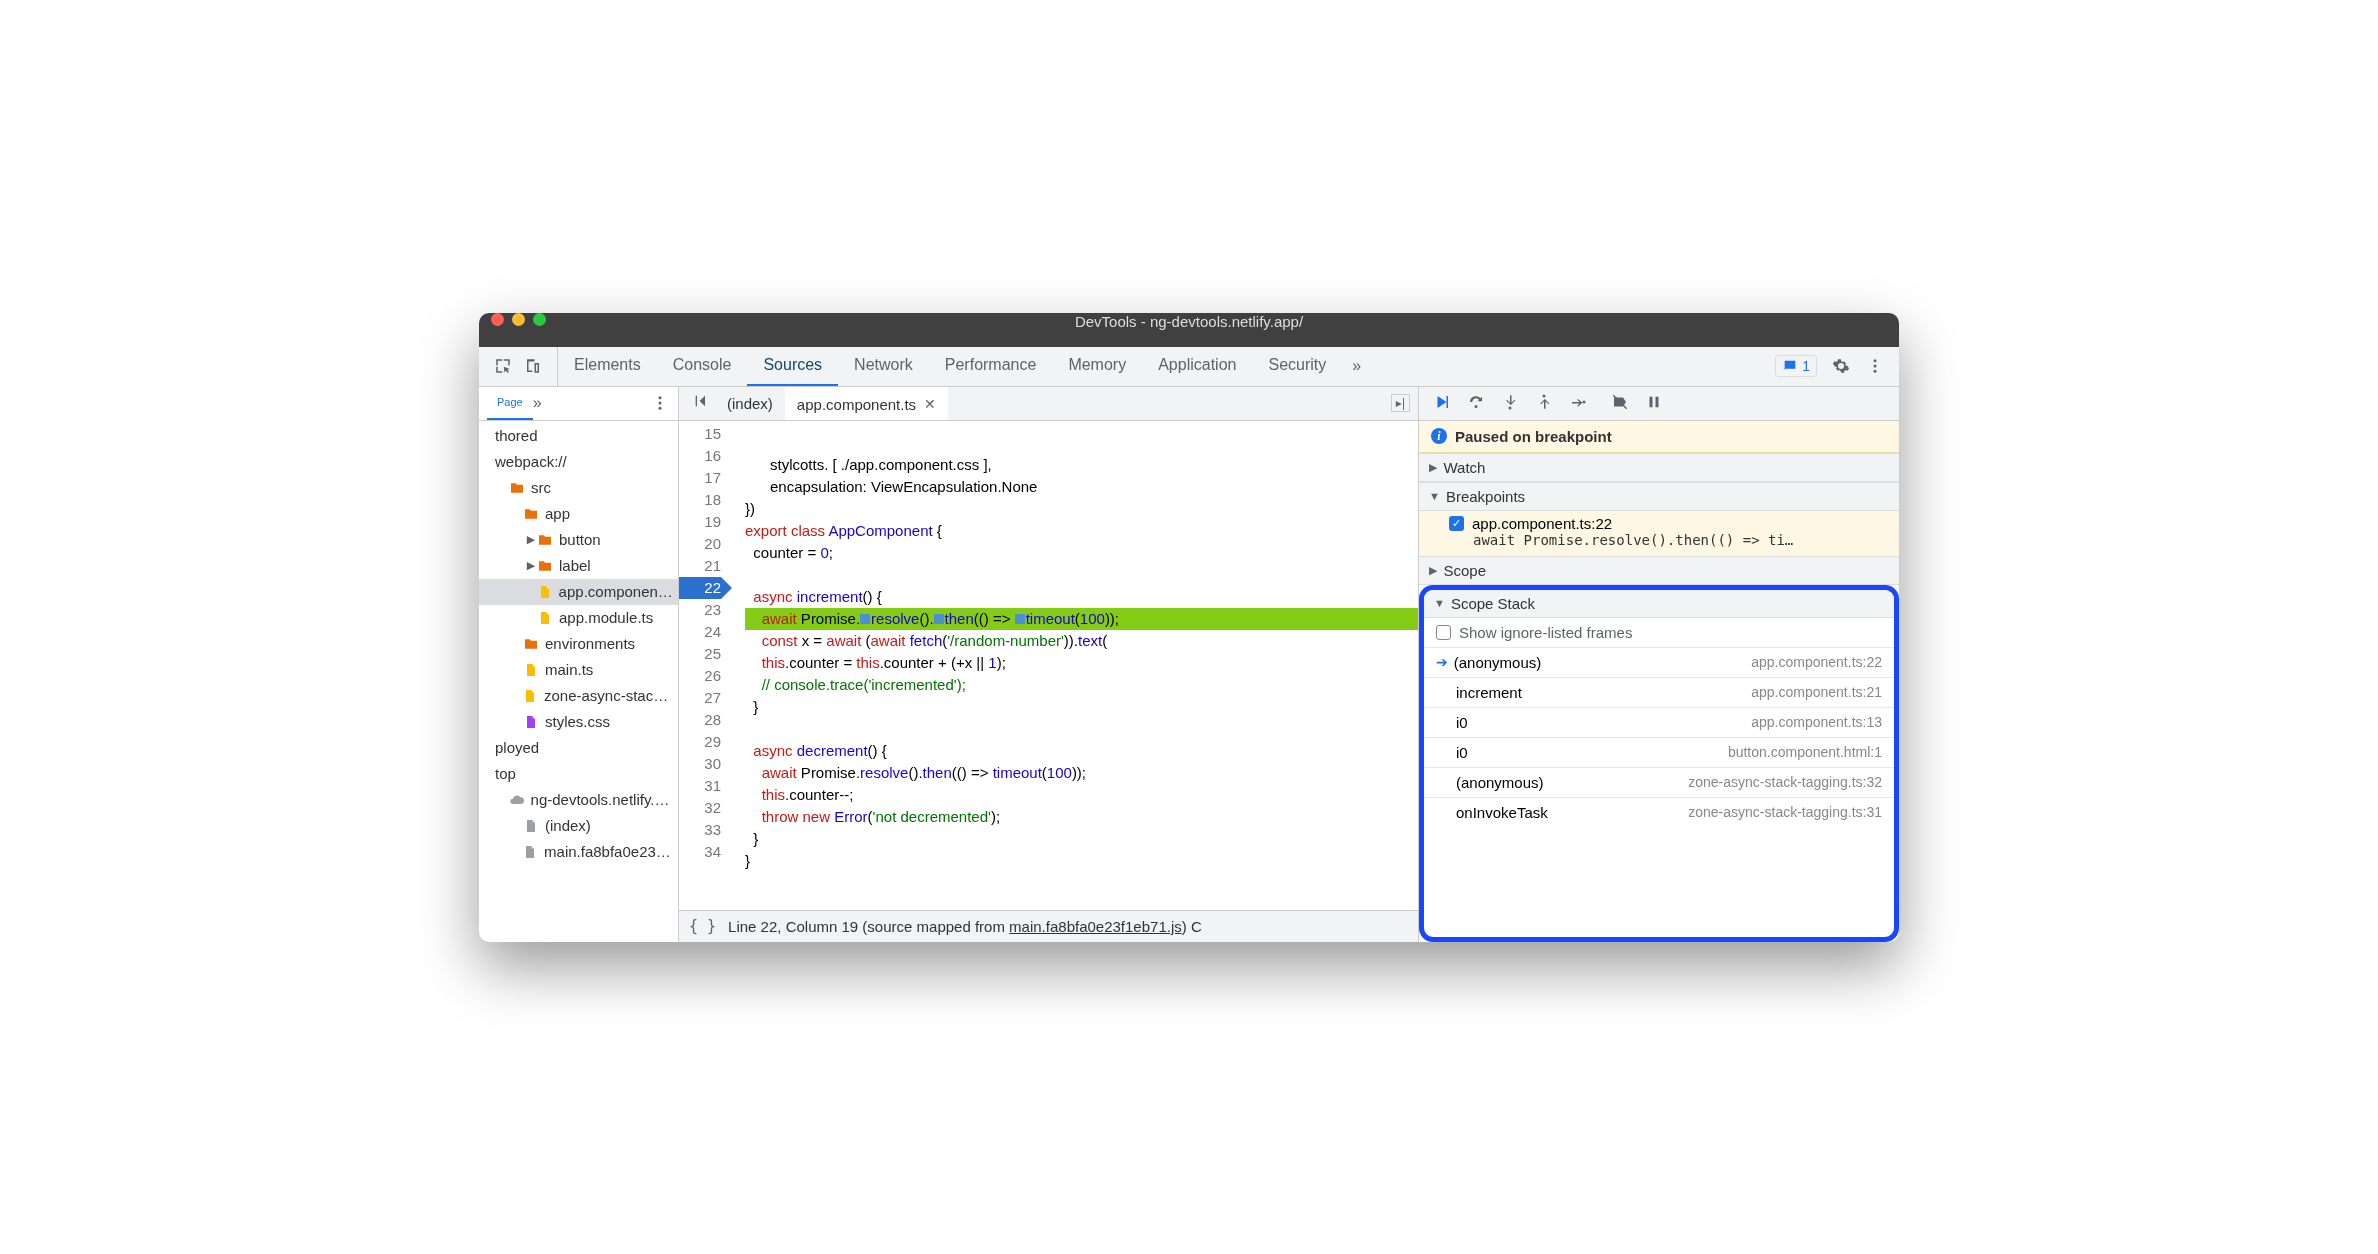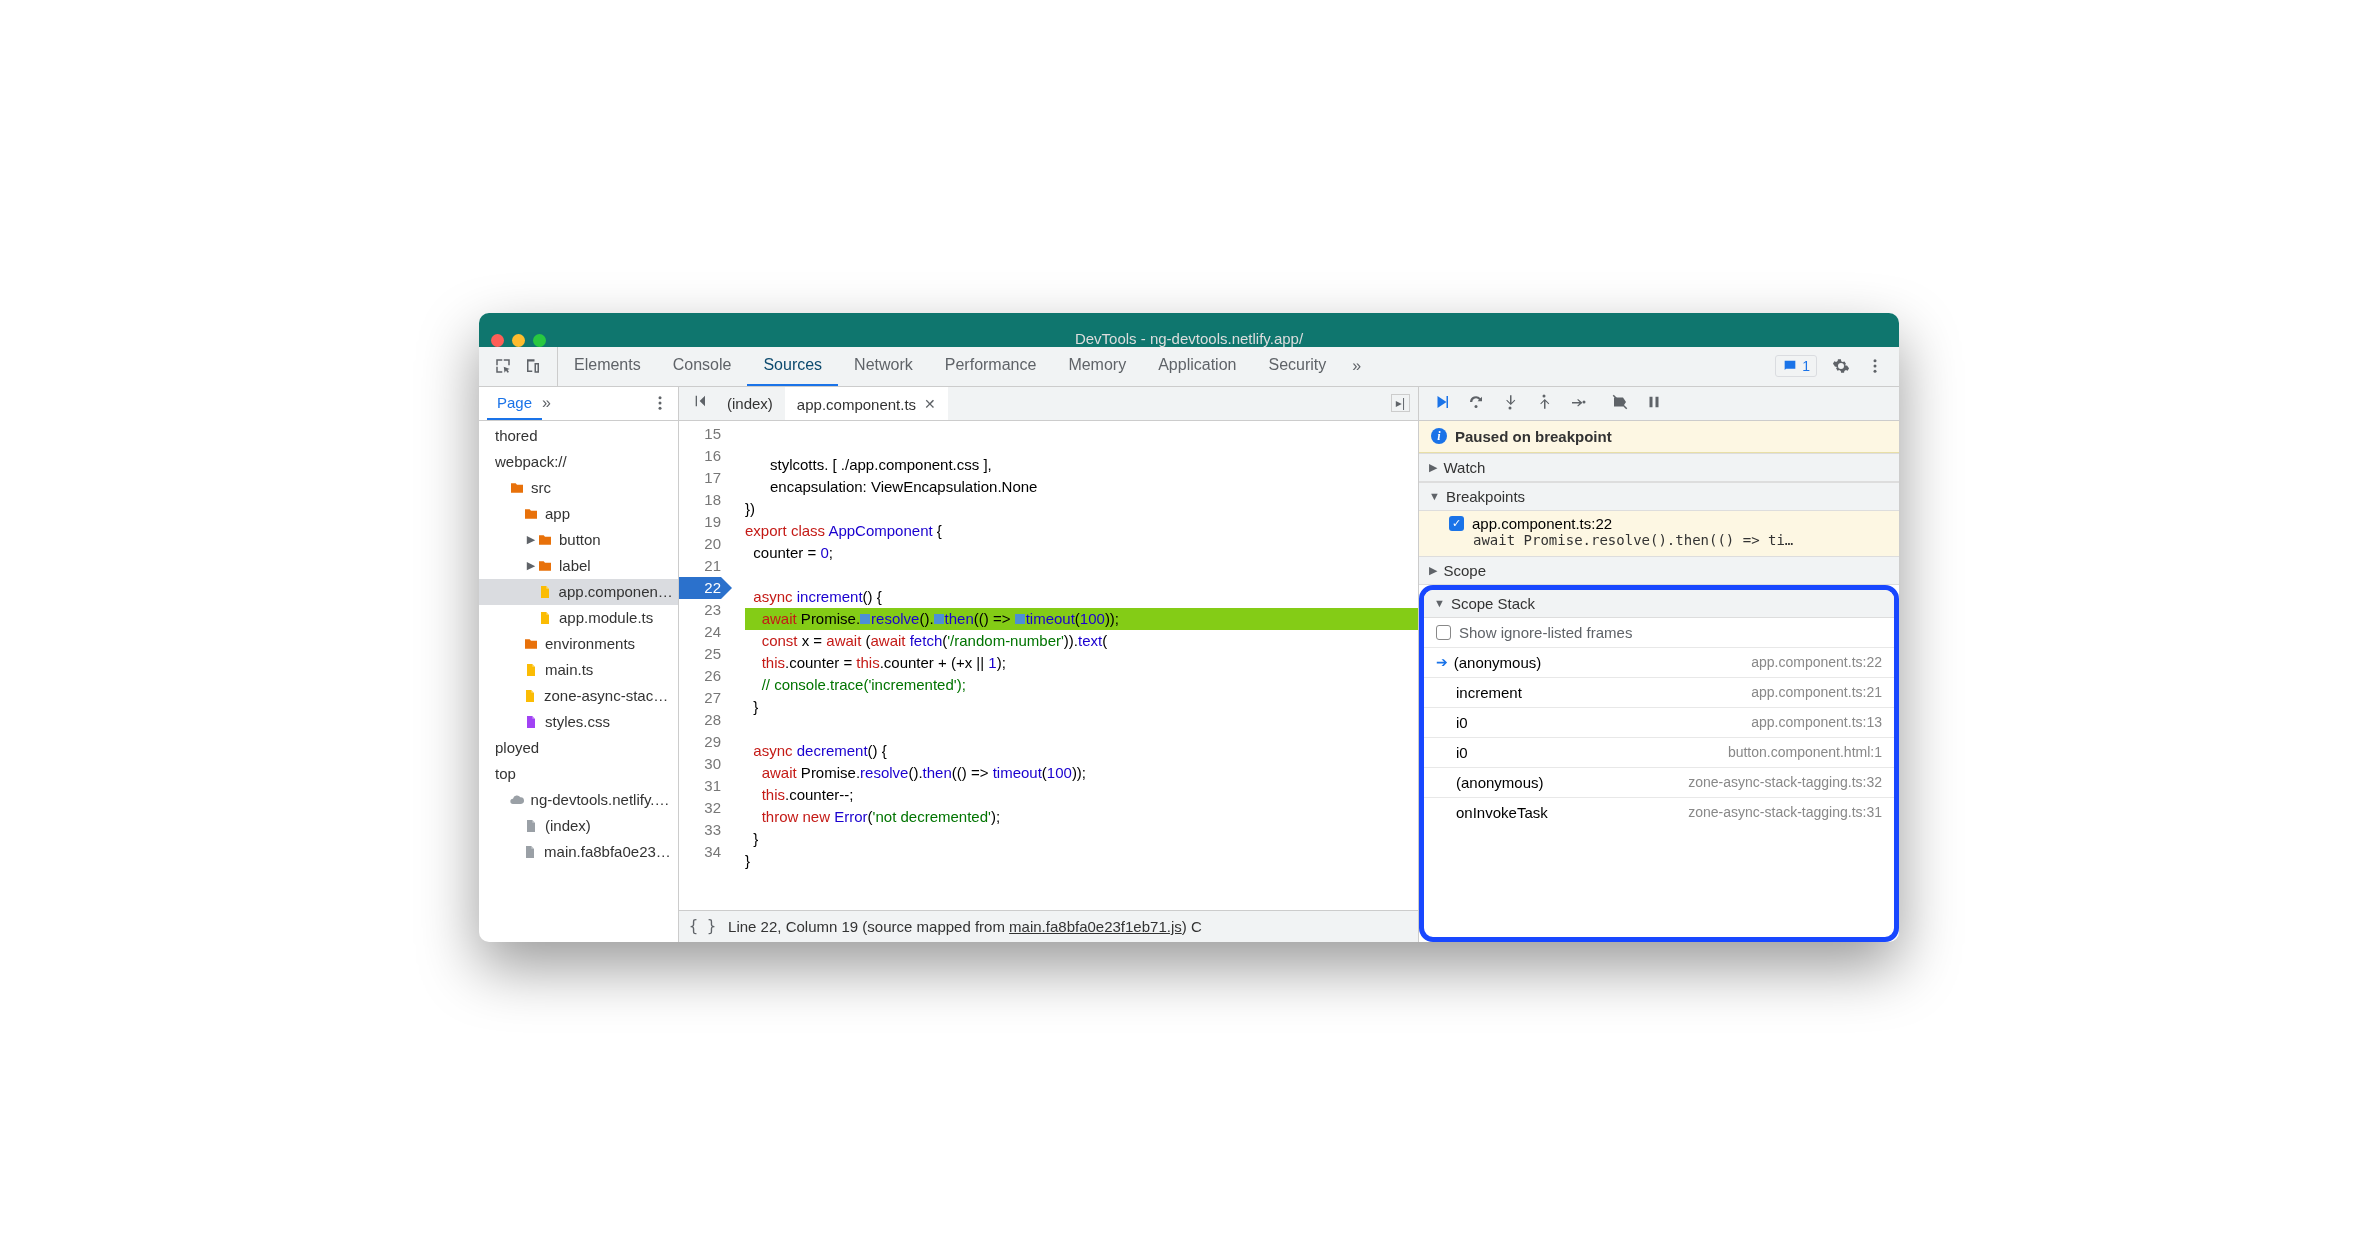--- a/index.html
+++ b/index.html
@@ -1,18 +1,18 @@
 <!DOCTYPE html>
 <html><head>
 <meta charset="utf-8">
 <style>
 * { box-sizing: border-box; margin: 0; padding: 0; font-family: -apple-system, "Helvetica Neue", Arial, sans-serif; }
 body { background: #fff; display: flex; justify-content: center; align-items: center; min-height: 100vh; }
 .window-wrap { width: 1420px; background: #fff; border-radius: 10px; box-shadow: 0 25px 60px rgba(0,0,0,0.4); overflow: hidden; }
-.titlebar { background: #0f766e; height: 34px; display: flex; align-items: flex-end; padding: 0 12px; position: relative; }
+.titlebar { background: #404040; height: 34px; display: flex; align-items: flex-start; padding: 0 12px; position: relative; }
 .traffic { display: flex; gap: 8px; }
 .dot { width: 13px; height: 13px; border-radius: 50%; }
 .dot.red { background: #fe5f57; }
 .dot.yellow { background: #febc2e; }
 .dot.green { background: #28c840; }
 .window-title { color: #ddd; font-size: 15px; position: absolute; left: 50%; transform: translateX(-50%); }
 
 .tabs-row { display: flex; align-items: center; border-bottom: 1px solid #ccc; height: 40px; background: #f1f3f4; }
 .left-icons { display: flex; padding: 0 14px; gap: 10px; align-items: center; border-right: 1px solid #ccc; height: 100%; }
 .icon-btn { width: 20px; height: 20px; display: flex; align-items: center; justify-content: center; color: #5f6368; cursor: pointer; }
@@ -21,21 +21,21 @@
 .tab { padding: 0 16px; display: flex; align-items: center; color: #5f6368; font-size: 16px; cursor: pointer; border-bottom: 2px solid transparent; }
 .tab.active { color: #0c4a6e; border-bottom-color: #1a73e8; font-weight: 500; }
 .tabs-right { margin-left: auto; display: flex; align-items: center; gap: 14px; padding-right: 14px; }
 .issues-badge { display: flex; align-items: center; gap: 4px; border: 1px solid #dadce0; border-radius: 3px; padding: 2px 6px; color: #1a73e8; font-size: 14px; }
 .issues-badge svg { width: 16px; height: 16px; fill: #1a73e8; }
 
 .content { display: flex; height: 555px; }
 .col { border-right: 1px solid #ccc; }
 .sidebar { width: 200px; display: flex; flex-direction: column; }
 .sidebar-tabs { display: flex; border-bottom: 1px solid #ccc; height: 34px; align-items: center; padding: 0 8px; }
-.sidebar-tab { padding: 0 10px; font-size: 15px; color: #5f6368; height: 100%; display: flex; align-items: center; cursor: pointer; border-bottom: 2px solid transparent; }
+.sidebar-tab { padding: 0 10px; font-size: 11px; color: #5f6368; height: 100%; display: flex; align-items: center; cursor: pointer; border-bottom: 2px solid transparent; }
 .sidebar-tab.active { color: #1a73e8; border-bottom-color: #1a73e8; }
 .chev { color: #5f6368; font-size: 16px; }
 .sidebar-more { margin-left: auto; }
 .tree { flex: 1; overflow: hidden; font-size: 15px; color: #333; padding-top: 2px; }
 .tree-item { display: flex; align-items: center; height: 26px; padding: 0 4px; cursor: pointer; white-space: nowrap; }
 .tree-item.selected { background: #dadce0; }
 .indent { width: 14px; flex-shrink: 0; }
 .expand { width: 12px; text-align: center; color: #5f6368; font-size: 11px; }
 .folder-icon, .file-icon { width: 16px; height: 16px; margin-right: 6px; flex-shrink: 0; }
 .folder-icon svg, .file-icon svg { width: 16px; height: 16px; }

